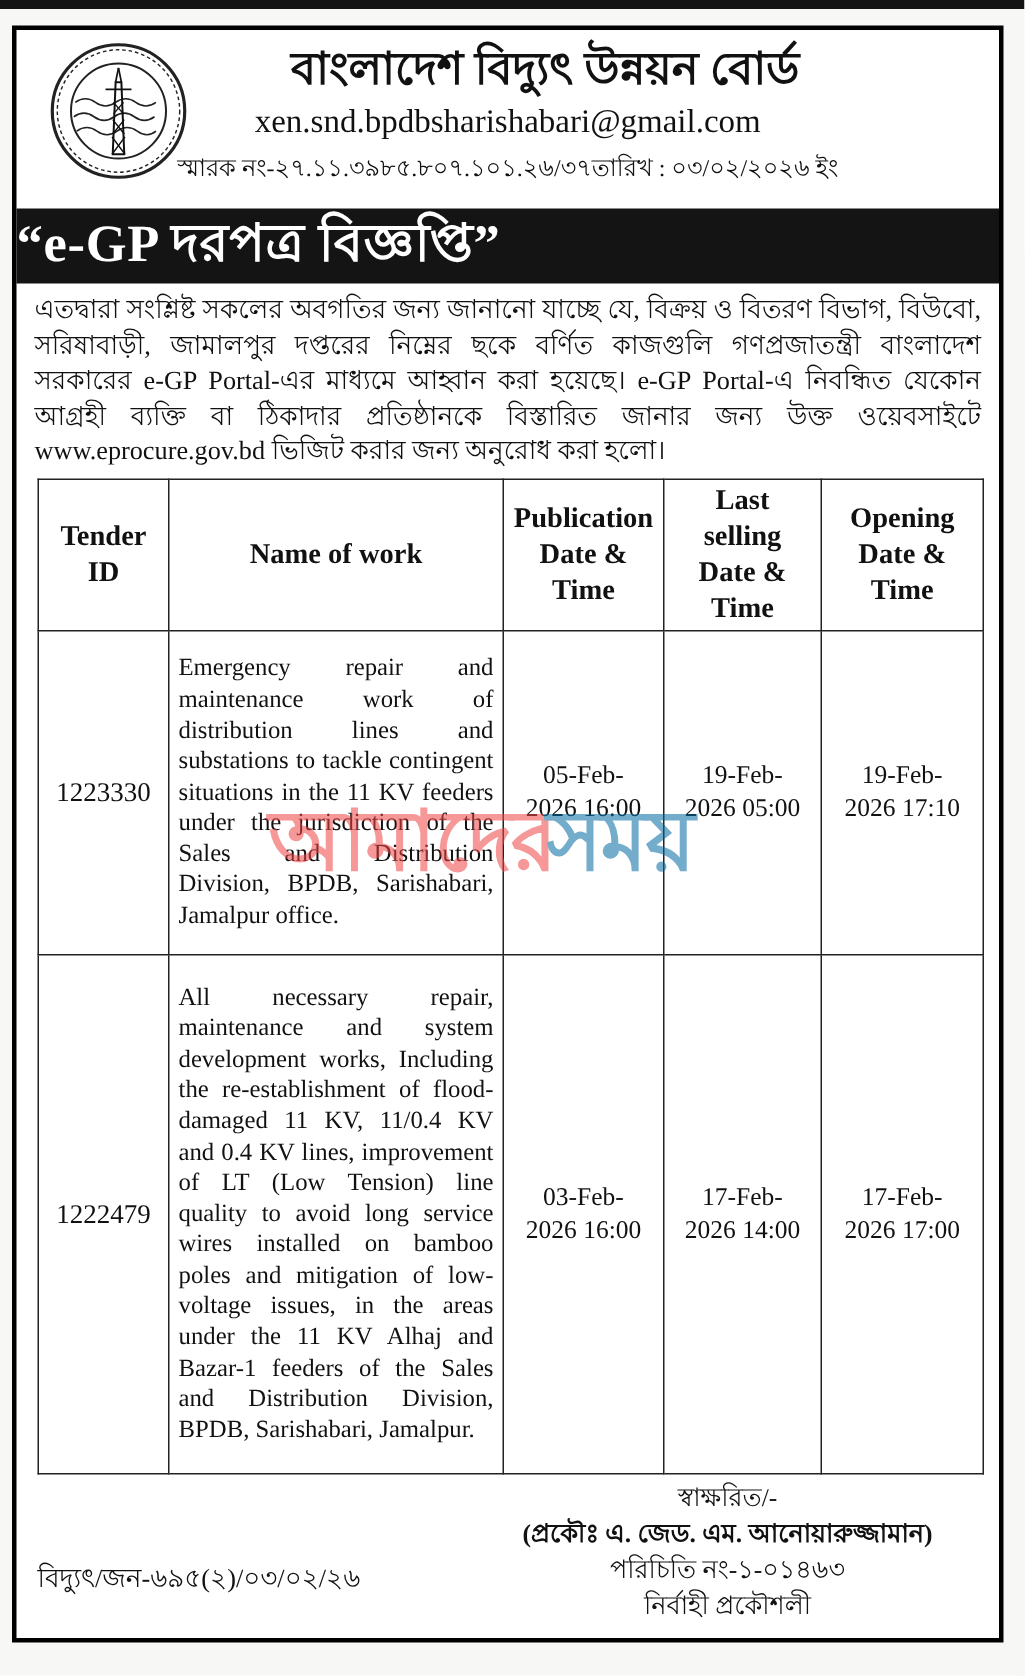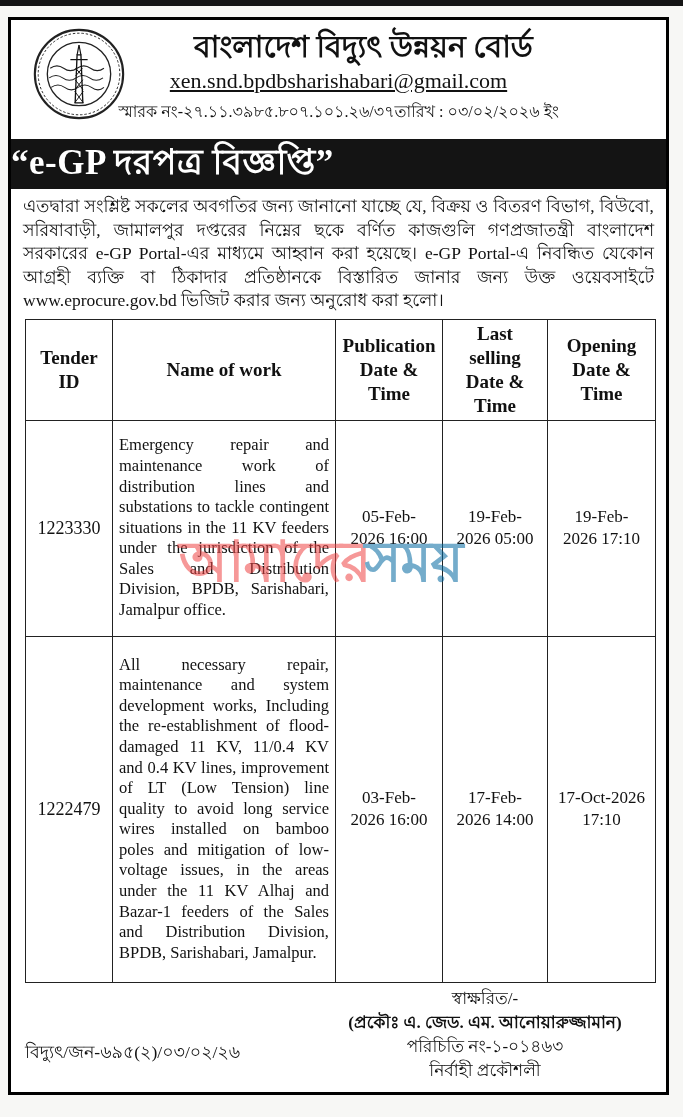--- a/index.html
+++ b/index.html
@@ -12,21 +12,21 @@
   .doc{
     position:absolute;left:8px;top:17px;width:661px;height:1078px;
     background:#fff;border:3px solid #000;box-sizing:border-box;
   }
   
   .letterhead{position:relative;padding-top:6px;}
   .logo{position:absolute;left:20px;top:6px;width:96px;height:96px;}
   .org{text-align:center;font-size:30px;font-weight:bold;line-height:38px;margin:2px 60px 0 110px;}
   .office{text-align:center;font-size:25px;font-weight:bold;line-height:33px;margin:0 60px 0 110px;}
   .division{text-align:center;font-size:20px;line-height:29px;}
-  .email{text-align:center;font-size:22px;line-height:29px;text-decoration:underline;font-family:"Liberation Serif",serif;}
+  .email{text-align:center;font-size:22px;line-height:29px;font-family:"Liberation Serif",serif;}
   .memo-row{display:flex;justify-content:center;font-size:16px;padding:4px 14px 13px 14px;}
   
   .band{background:#141414;color:#fff;height:50px;display:flex;align-items:center;}
   .band span{font-size:35px;font-weight:bold;letter-spacing:.5px;}
   
   .para{
     font-size:17.5px;line-height:23.5px;text-align:justify;
     padding:6px 12px 4px 12px;
   }
   
@@ -123,21 +123,21 @@
         <td class="work-cell">Emergency repair and maintenance work of distribution lines and substations to tackle contingent situations in the 11 KV feeders under the jurisdiction of the Sales and Distribution Division, BPDB, Sarishabari, Jamalpur office.</td>
         <td class="date-cell">05-Feb-2026 16:00</td>
         <td class="date-cell">19-Feb-2026 05:00</td>
         <td class="date-cell">19-Feb-2026 17:10</td>
       </tr>
       <tr class="r2">
         <td class="id-cell">1222479</td>
         <td class="work-cell">All necessary repair, maintenance and system development works, Including the re-establishment of flood-damaged 11 KV, 11/0.4 KV and 0.4 KV lines, improvement of LT (Low Tension) line quality to avoid long service wires installed on bamboo poles and mitigation of low- voltage issues, in the areas under the 11 KV Alhaj and Bazar-1 feeders of the Sales and Distribution Division, BPDB, Sarishabari, Jamalpur.</td>
         <td class="date-cell">03-Feb-2026 16:00</td>
         <td class="date-cell">17-Feb-2026 14:00</td>
-        <td class="date-cell">17-Oct-2026 17:10</td>
+        <td class="date-cell">17-Feb-2026 17:00</td>
       </tr>
     </tbody>
   </table>
 
   <div class="footer">
     <div class="sig">
       <div class="l0">স্বাক্ষরিত/-</div>
       <div class="l1">(প্রকৌঃ এ. জেড. এম. আনোয়ারুজ্জামান)</div>
       <div class="l2">পরিচিতি নং-১-০১৪৬৩</div>
       <div class="l3">নির্বাহী প্রকৌশলী</div>

